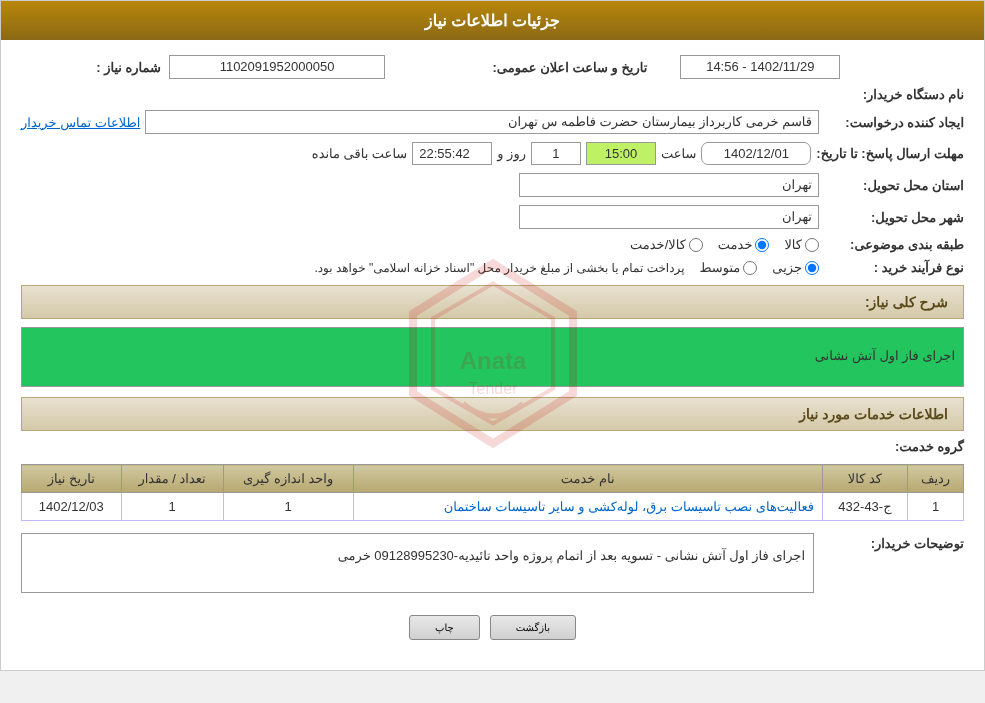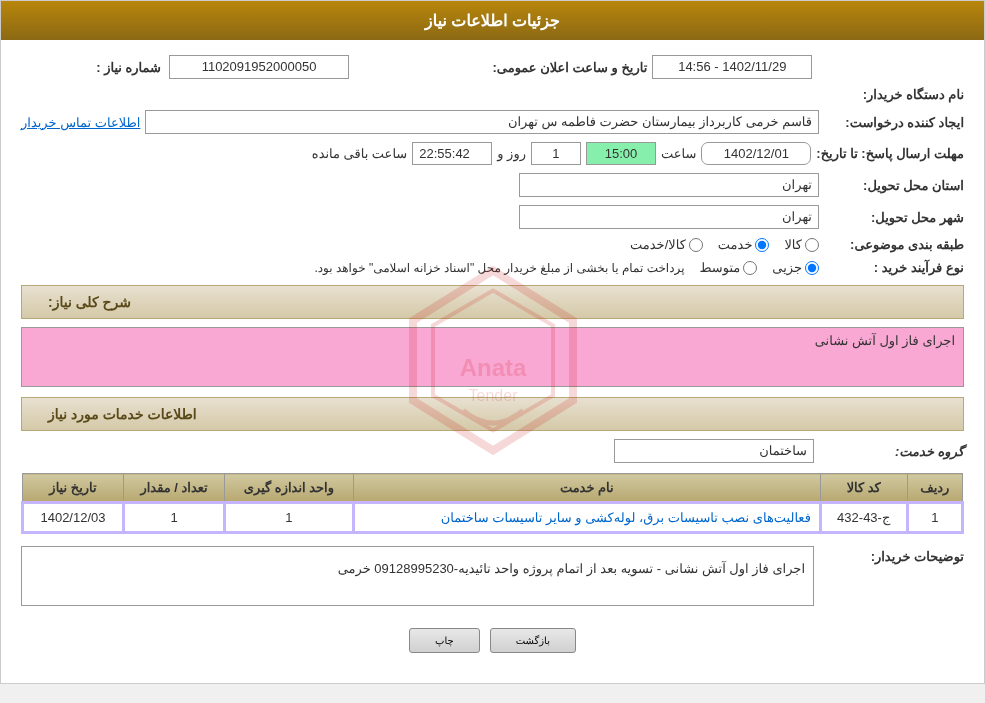--- a/index.html
+++ b/index.html
@@ -53,20 +53,21 @@
       min-height: 24px;
       flex: 1;
     }
 
     .field-value-small {
       border: 1px solid #999;
       background: #fff;
       padding: 3px 6px;
       min-height: 24px;
       width: 120px;
+      margin-left: 28px;
     }
 
     .announcement-row {
       display: flex;
       align-items: center;
       justify-content: space-between;
       margin-bottom: 8px;
     }
 
     .announcement-right {
@@ -103,21 +104,21 @@
     .deadline-date {
       border: 1px solid #999;
       padding: 3px 6px;
       background: #fff;
       width: 110px;
     }
 
     .deadline-time {
       border: 1px solid #999;
       padding: 3px 6px;
-      background: #86efac;
+      background: #bef264;
       width: 70px;
     }
 
     .deadline-days {
       border: 1px solid #999;
       padding: 3px 6px;
       background: #fff;
       width: 50px;
     }
 
@@ -147,56 +148,55 @@
 
     .procurement-note {
       color: #333;
       font-size: 12px;
       margin-right: 10px;
     }
 
     .section-title {
       background: linear-gradient(to bottom, #e8e0d0, #d4c9a8);
       border: 1px solid #b8a878;
-      padding: 8px 26px;
+      padding: 8px 15px;
       font-weight: bold;
       font-size: 14px;
       color: #5a4a1a;
       margin: 10px 0 8px 0;
-      text-align: left;
+      text-align: right;
     }
 
     .description-row {
       display: flex;
       align-items: flex-start;
       gap: 10px;
       margin-bottom: 8px;
     }
 
     .description-box {
       border: 1px solid #999;
-      background: #f9a8d4;
-      padding: 5px 8px;
+      background: #22c55e;
+      padding: 20px 8px;
       flex: 1;
       min-height: 60px;
       text-align: right;
     }
 
     .service-group-row {
       display: flex;
       align-items: center;
       gap: 10px;
       margin-bottom: 10px;
     }
 
     .service-group-label {
       font-weight: bold;
       min-width: 140px;
       text-align: right;
-      font-style: italic;
     }
 
     .service-group-value {
       border: 1px solid #999;
       background: #fff;
       padding: 3px 6px;
       min-height: 24px;
       width: 200px;
     }
 
@@ -208,26 +208,26 @@
       width: 100%;
       border-collapse: collapse;
       direction: rtl;
     }
 
     table th {
       background: linear-gradient(to bottom, #d0c8a0, #b8a870);
       border: 1px solid #999;
       padding: 6px 8px;
       text-align: center;
-      font-weight: bold;
+      font-weight: normal;
       color: #333;
     }
 
     table td {
-      border: 3px solid #c4b5fd;
+      border: 1px solid #c4b5fd;
       padding: 6px 8px;
       text-align: center;
       background: #fff;
       margin-top: 20px;
     }
 
     table tr:nth-child(even) td {
       background: #f9f9f9;
     }
 
@@ -288,21 +288,21 @@
       opacity: 0.15;
       pointer-events: none;
       z-index: 0;
     }
 
     .number-field {
       border: 1px solid #999;
       background: #fff;
       padding: 3px 6px;
       min-height: 24px;
-      width: 180px;
+      width: 216px;
       text-align: center;
     }
 
     .inline-label {
       white-space: nowrap;
     }
 
     input[type="radio"] {
       width: 14px;
       height: 14px;
@@ -403,21 +403,20 @@
 
     <div class="section-title">شرح کلی نیاز:</div>
     <div class="description-row">
       <div class="description-box">اجرای فاز اول آتش نشانی</div>
     </div>
 
     <div class="section-title">اطلاعات خدمات مورد نیاز</div>
 
     <div class="service-group-row">
       <span class="service-group-label">گروه خدمت:</span>
-      <div class="service-group-value">ساختمان</div>
     </div>
 
     <div class="table-container">
       <table>
         <thead>
           <tr>
             <th>ردیف</th>
             <th>کد کالا</th>
             <th>نام خدمت</th>
             <th>واحد اندازه گیری</th>

